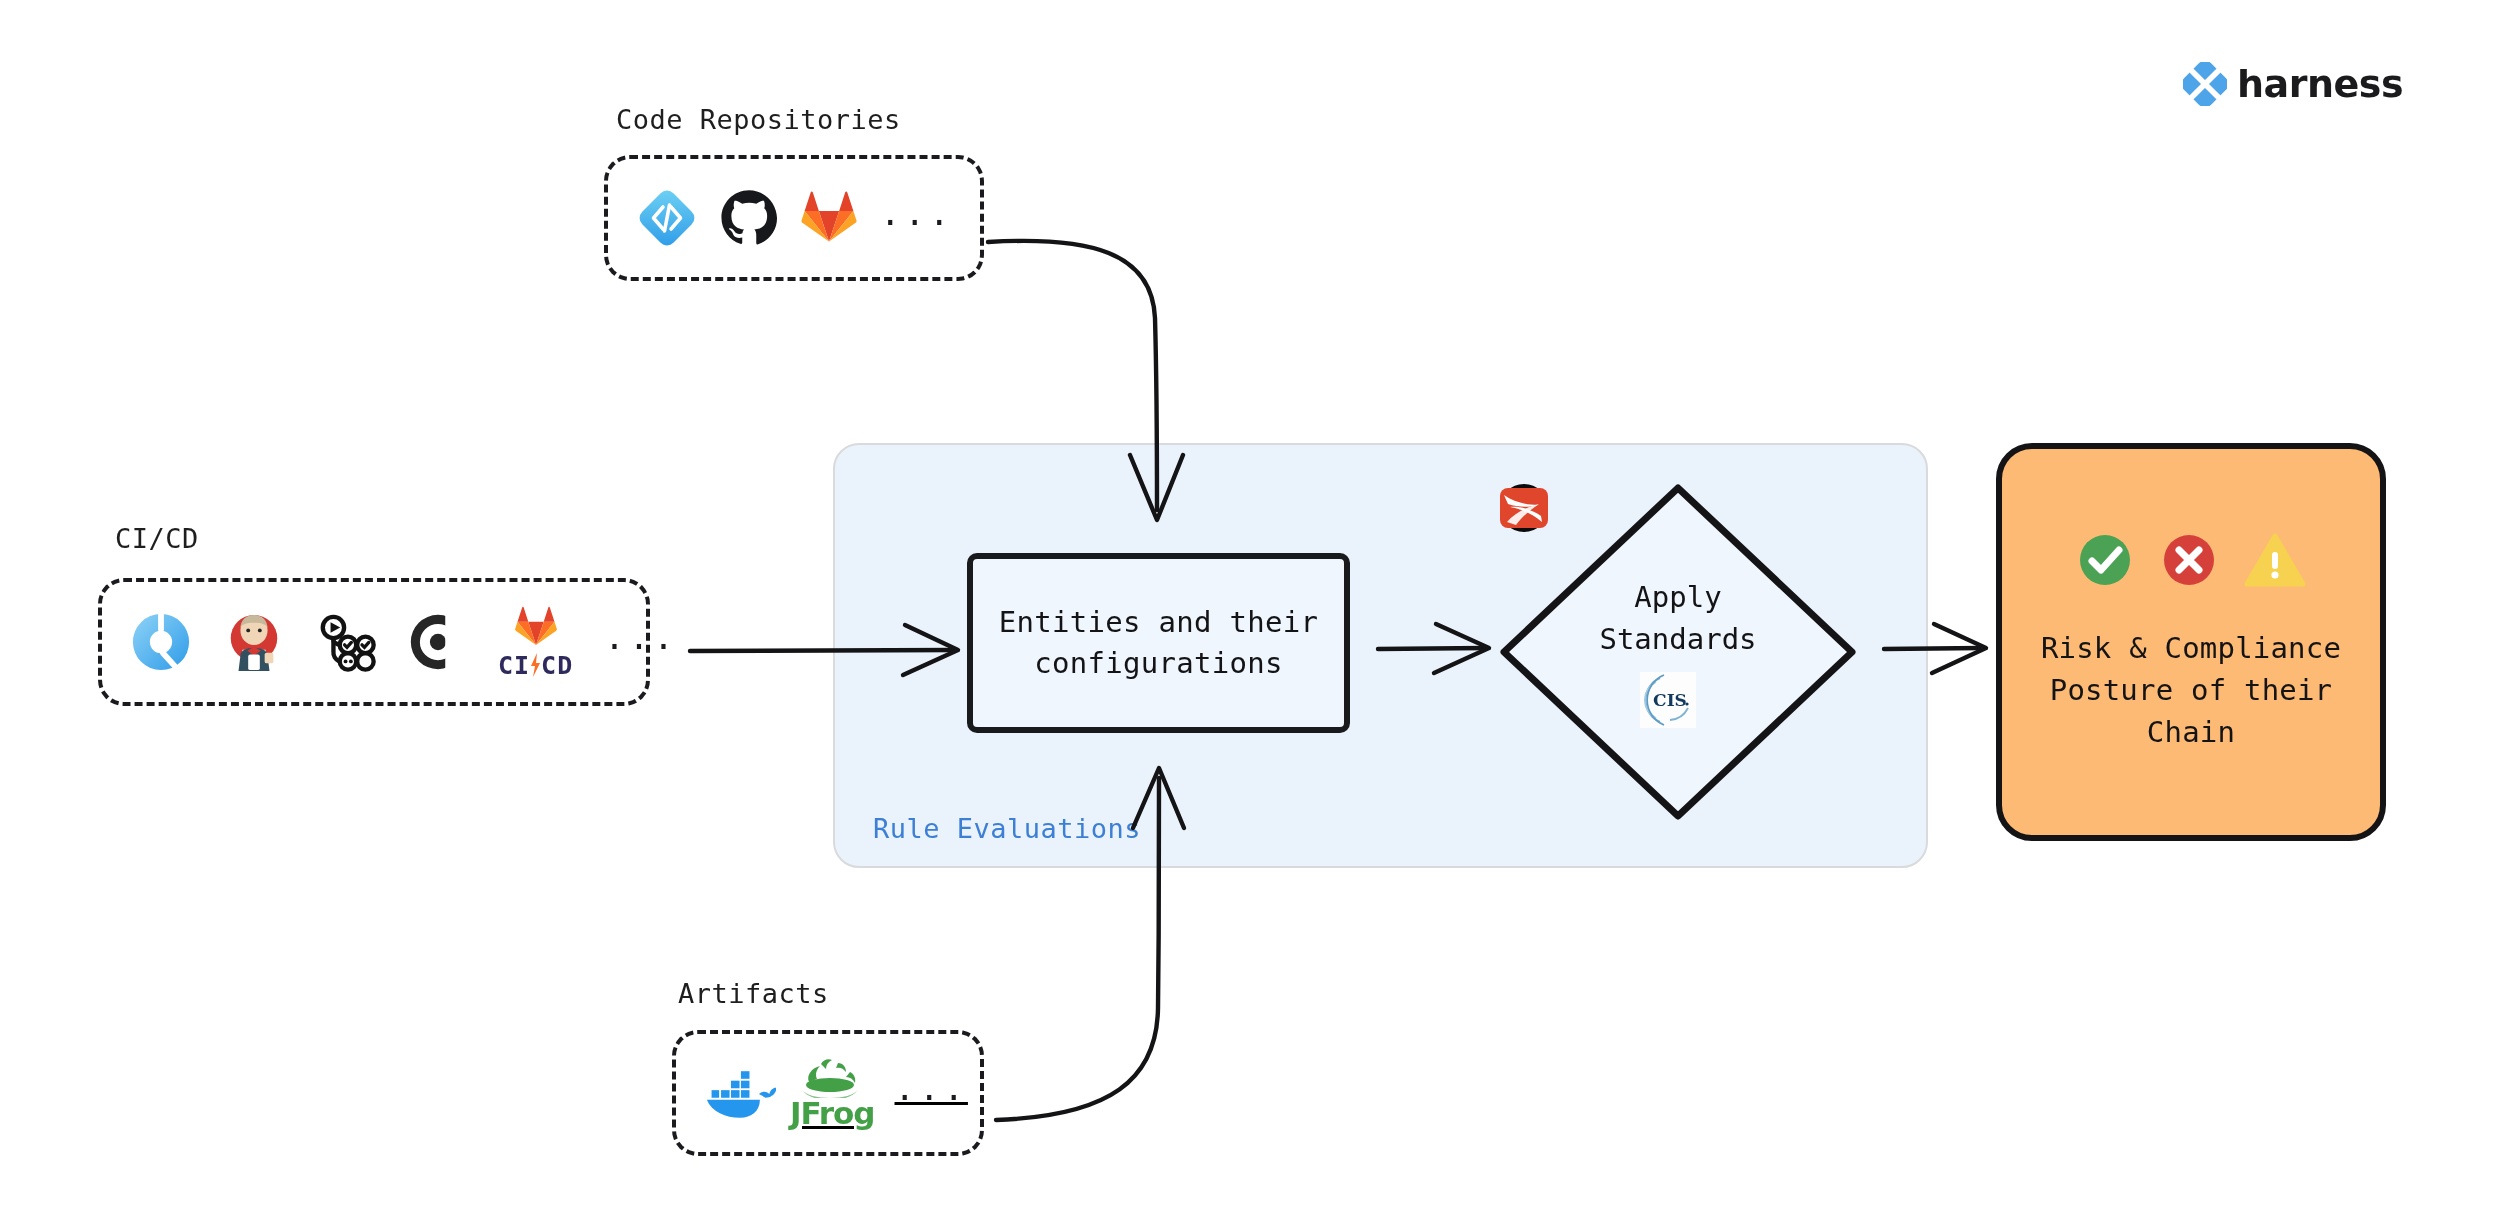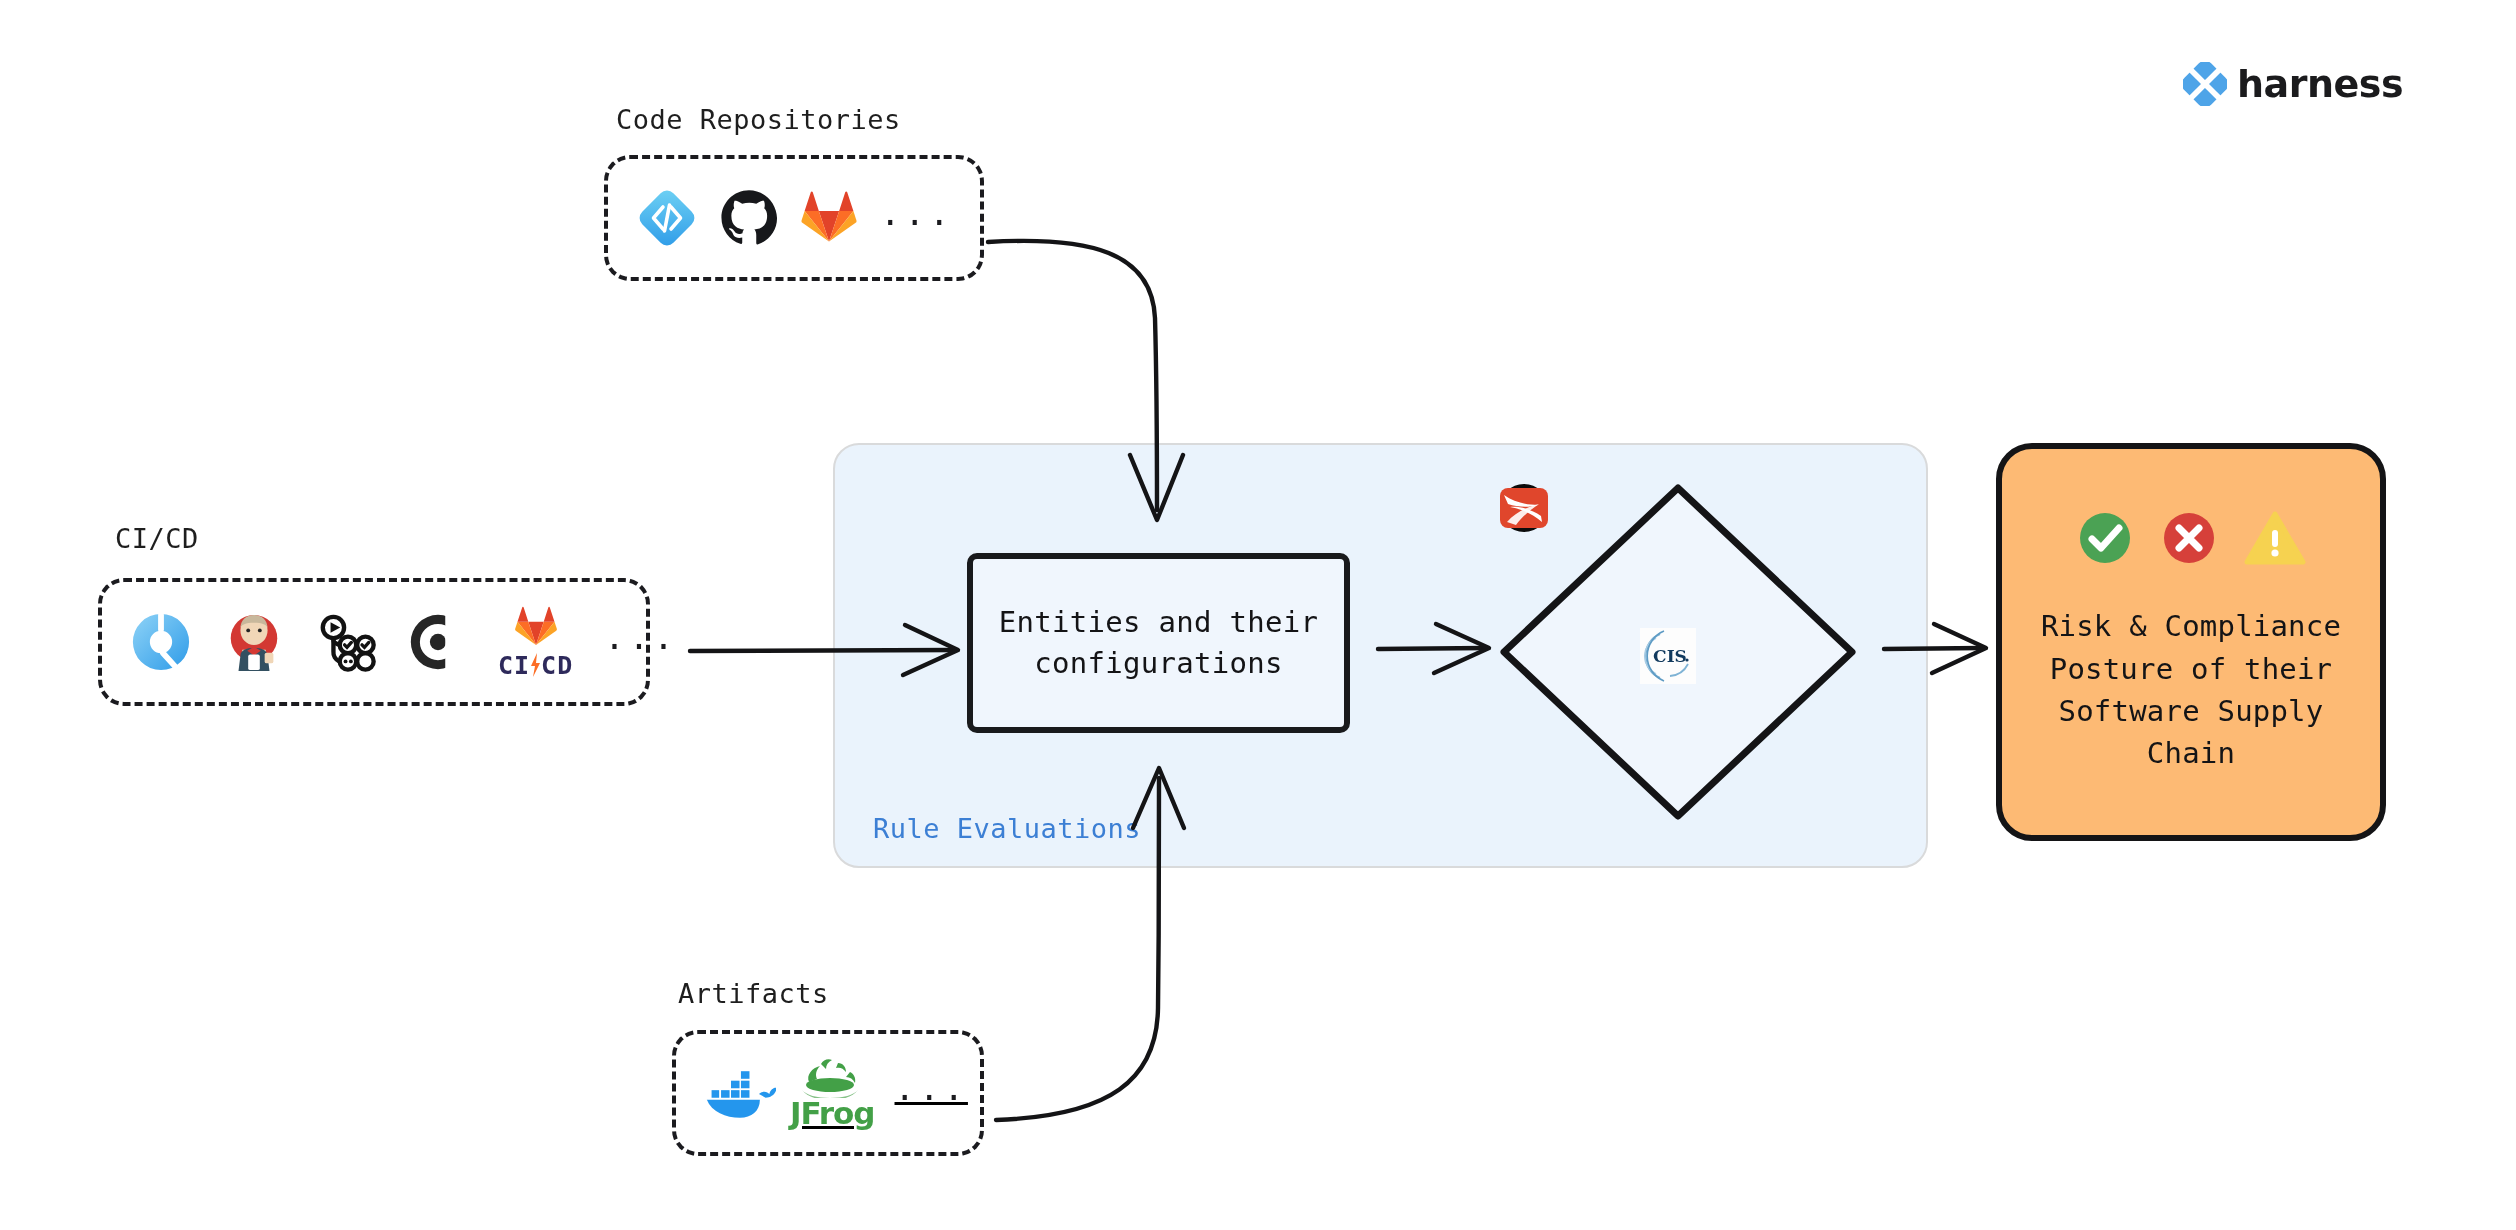--- a/index.html
+++ b/index.html
@@ -234,20 +234,24 @@
       <div>Entities and their</div>
       <div>configurations</div>
     </div>
   </div>
 
   <div id="diamond-wrap">
     <svg viewBox="0 0 360 340" preserveAspectRatio="none">
       <path d="M180 6 L354 170 L180 334 L6 170 Z" fill="#f0f6fd" stroke="#141416" stroke-width="7" stroke-linejoin="round"></path>
     </svg>
     <div id="diamond-content">
+      <div class="txt">
+        <div>Apply</div>
+        <div>Standards</div>
+      </div>
       <div id="std-logos">
         <span style="background:#fdfdfd;width:56px;height:56px;display:flex;align-items:center;justify-content:center;position:relative;">
           <svg width="56" height="56" viewBox="0 0 56 56">
             <path d="M20 6 A24 24 0 0 0 20 50" fill="none" stroke="#7FB3D5" stroke-width="2"></path>
             <path d="M16 10 A20 20 0 0 0 16 46" fill="none" stroke="#A8CCE4" stroke-width="1.6"></path>
             <path d="M24 3 A27 27 0 0 0 24 53" fill="none" stroke="#5E9BC4" stroke-width="1.6"></path>
             <path d="M30 48 A22 22 0 0 0 48 36" fill="none" stroke="#7FB3D5" stroke-width="1.8"></path>
             <text x="30" y="34" text-anchor="middle" font-family="'DejaVu Serif','Liberation Serif',serif" font-size="17" font-weight="700" fill="#123A5E">CIS</text>
             <circle cx="47" cy="32" r="1.6" fill="#123A5E"></circle>
           </svg>
@@ -294,21 +298,20 @@
         <svg width="62" height="56" viewBox="0 0 62 56">
           <path d="M31 4 L59 52 H3 Z" fill="#F6D250" stroke="#F6D250" stroke-width="5" stroke-linejoin="round"></path>
           <rect x="28" y="20" width="6" height="17" rx="3" fill="#ffffff"></rect>
           <circle cx="31" cy="43" r="3.6" fill="#ffffff"></circle>
         </svg>
       </span>
     </div>
     <div class="txt">
       <div>Risk &amp; Compliance</div>
       <div>Posture of their</div>
-      <div>Software Supply</div>
       <div>Chain</div>
     </div>
   </div>
 
   <svg id="arrows" viewBox="0 0 2516 1230">
     <g fill="none" stroke="#141416" stroke-width="4.4" stroke-linecap="round" stroke-linejoin="round">
 
       <g>
         <path d="M988 242 C1090 236 1152 252 1155 318 C1157 390 1157 450 1157 510"></path>
         <path d="M1130 455 L1157 520 L1183 455"></path>

